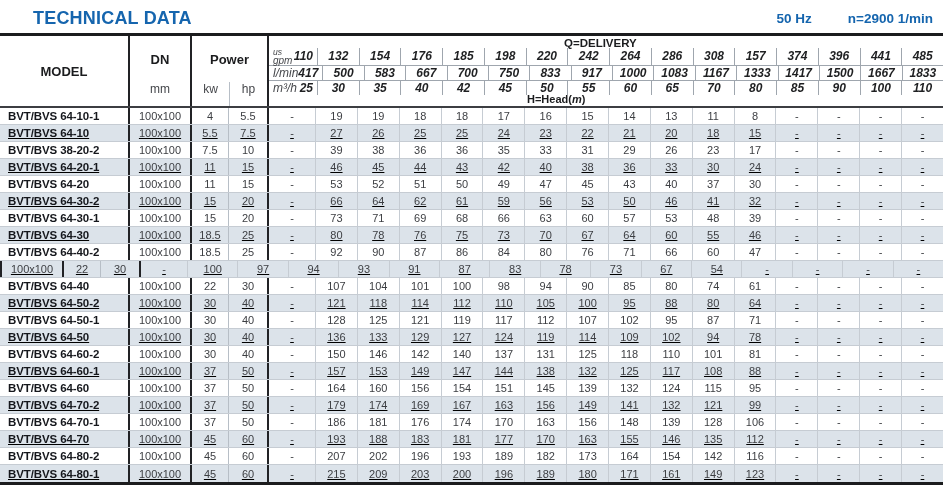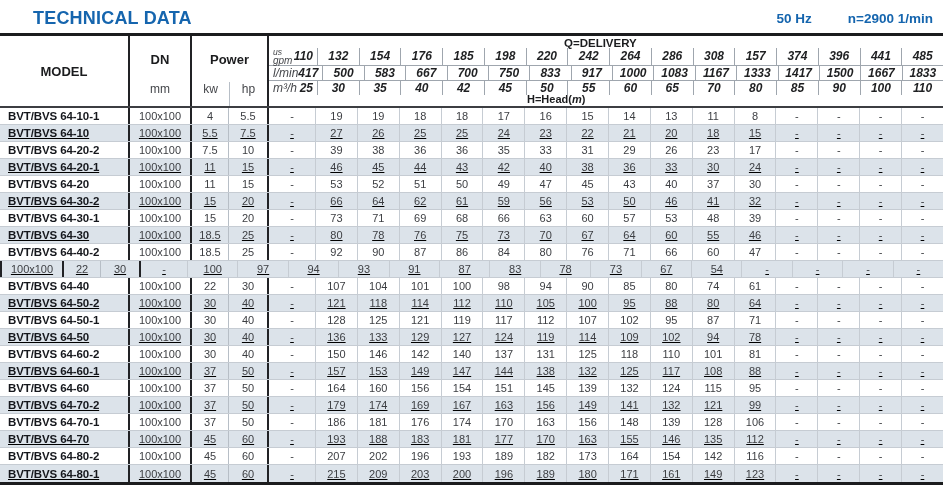--- a/index.html
+++ b/index.html
@@ -216,21 +216,21 @@
         <div class="dcell">21</div>
         <div class="dcell">20</div>
         <div class="dcell">18</div>
         <div class="dcell">15</div>
         <div class="dcell">-</div>
         <div class="dcell">-</div>
         <div class="dcell">-</div>
         <div class="dcell">-</div>
       </div>
       <div class="trow">
-        <div class="model-col">BVT/BVS 64-20-2</div>
+        <div class="model-col">BVT/BVS 38-20-2</div>
         <div class="dn-col">100x100</div>
         <div class="kw-col">7.5</div>
         <div class="hp-col">10</div>
         <div class="dcell first">-</div>
         <div class="dcell">39</div>
         <div class="dcell">38</div>
         <div class="dcell">36</div>
         <div class="dcell">36</div>
         <div class="dcell">35</div>
         <div class="dcell">33</div>

